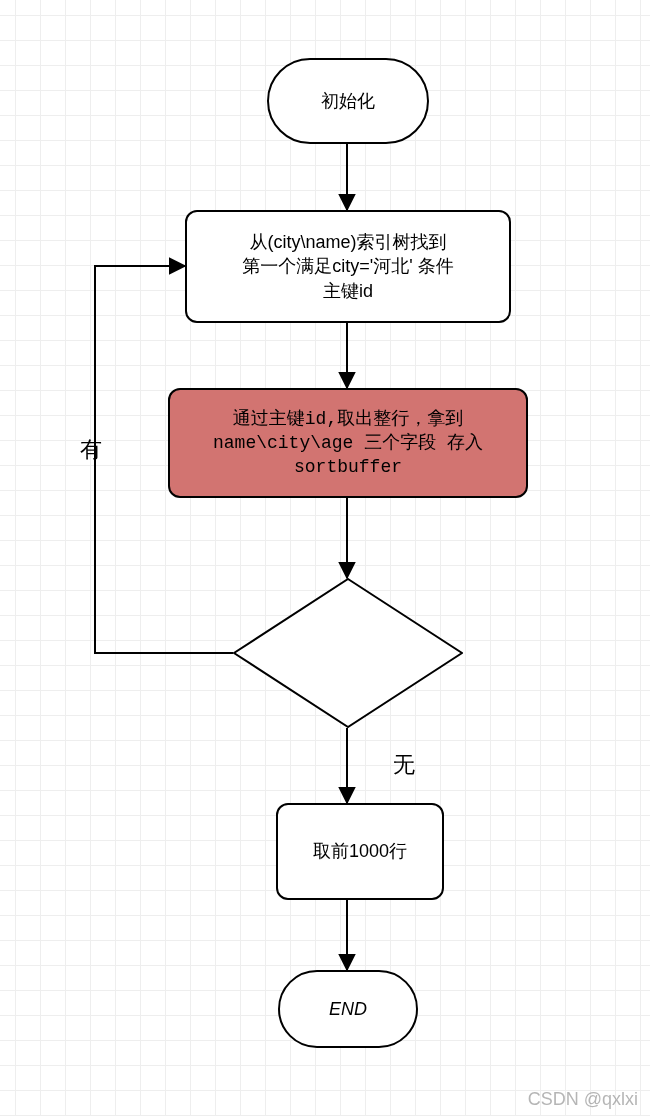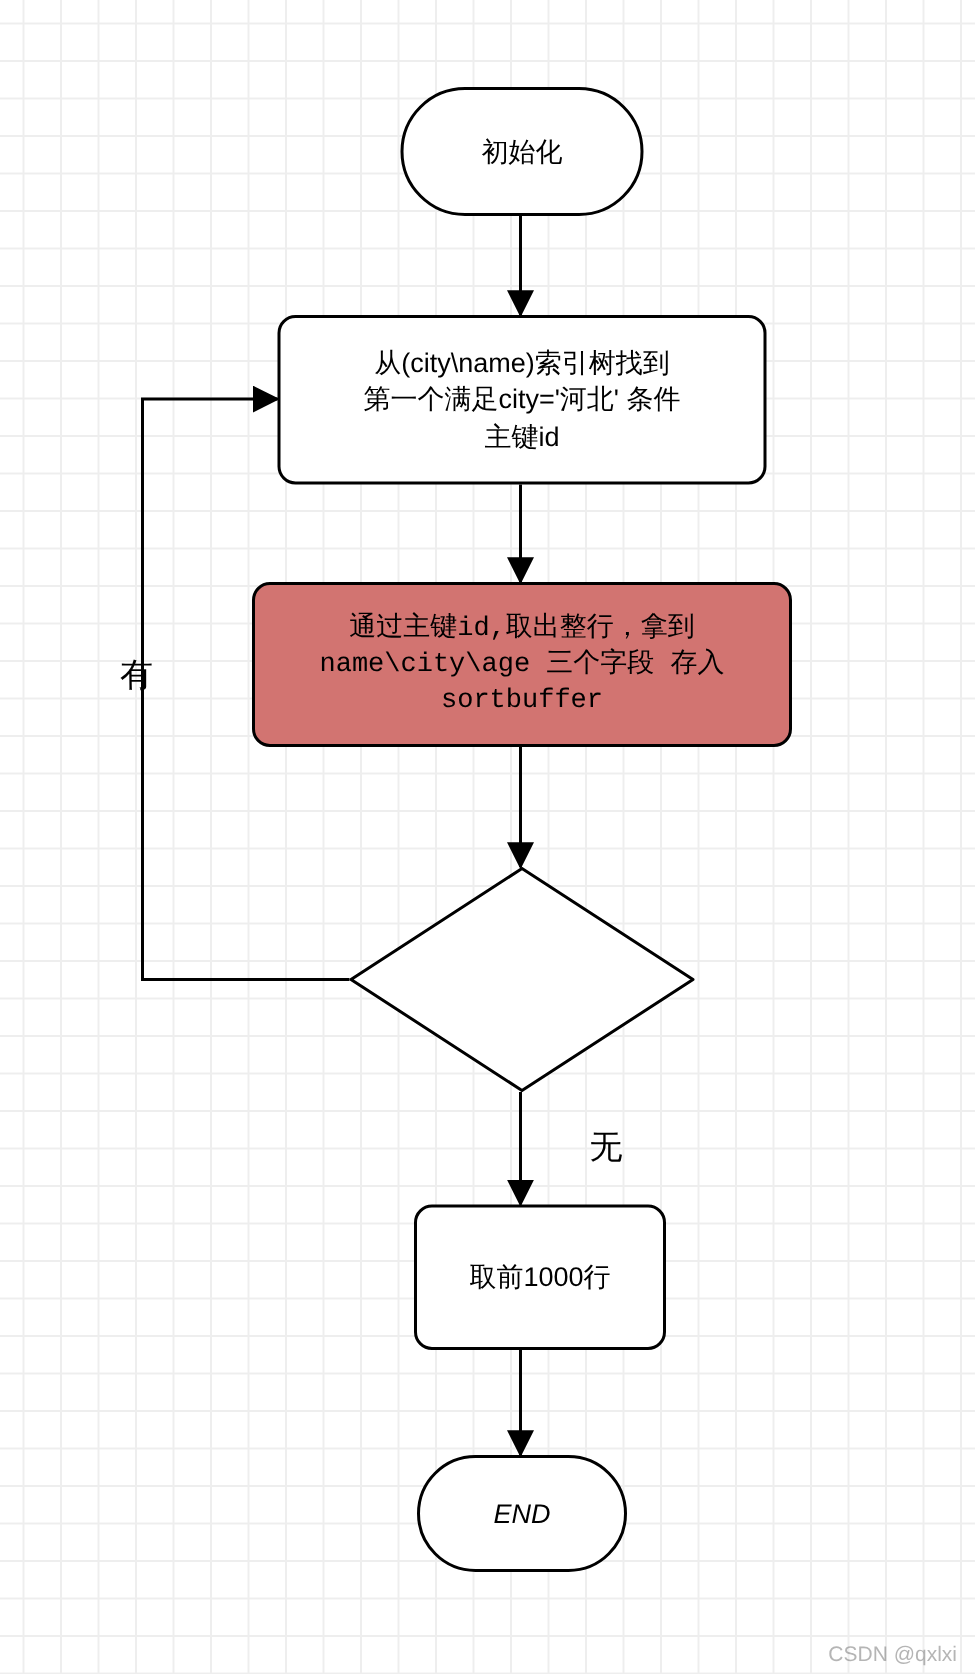--- a/index.html
+++ b/index.html
@@ -63,21 +63,21 @@
     .edge-label {
       position: absolute;
       font-size: 22px;
       background: transparent;
     }
     .watermark {
       position: absolute;
       right: 12px;
       bottom: 6px;
       color: rgba(120,120,120,0.55);
-      font-size: 14px;
+      font-size: 18px;
     }
     svg.connector {
       position: absolute;
       top: 0; left: 0;
       width: 650px;
       height: 1116px;
       pointer-events: none;
     }
   </style>
 </head>

